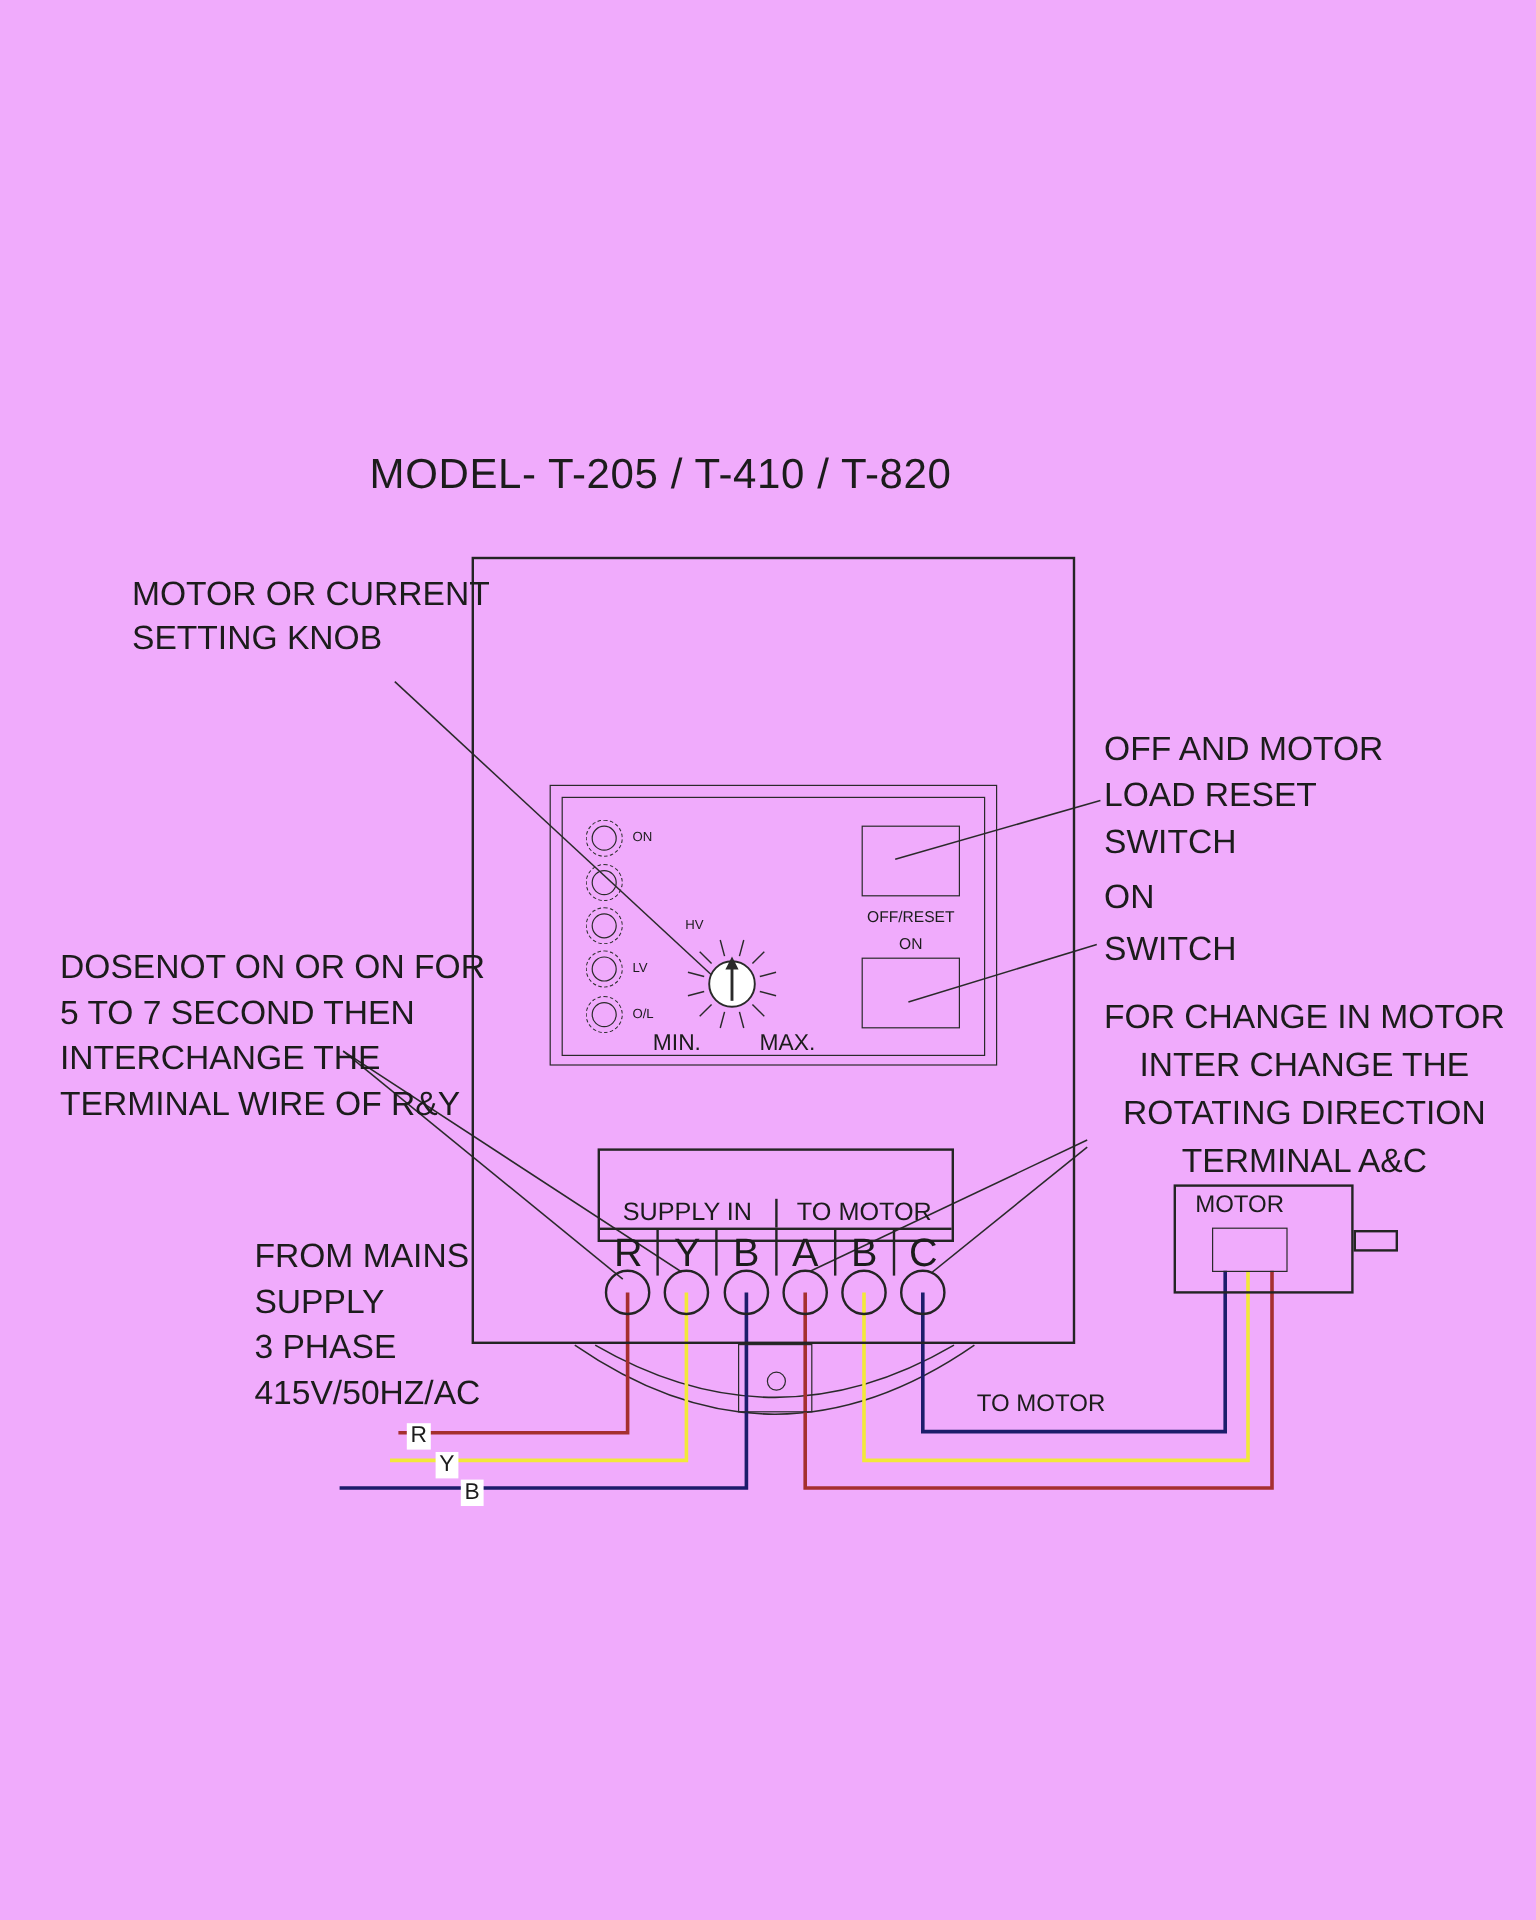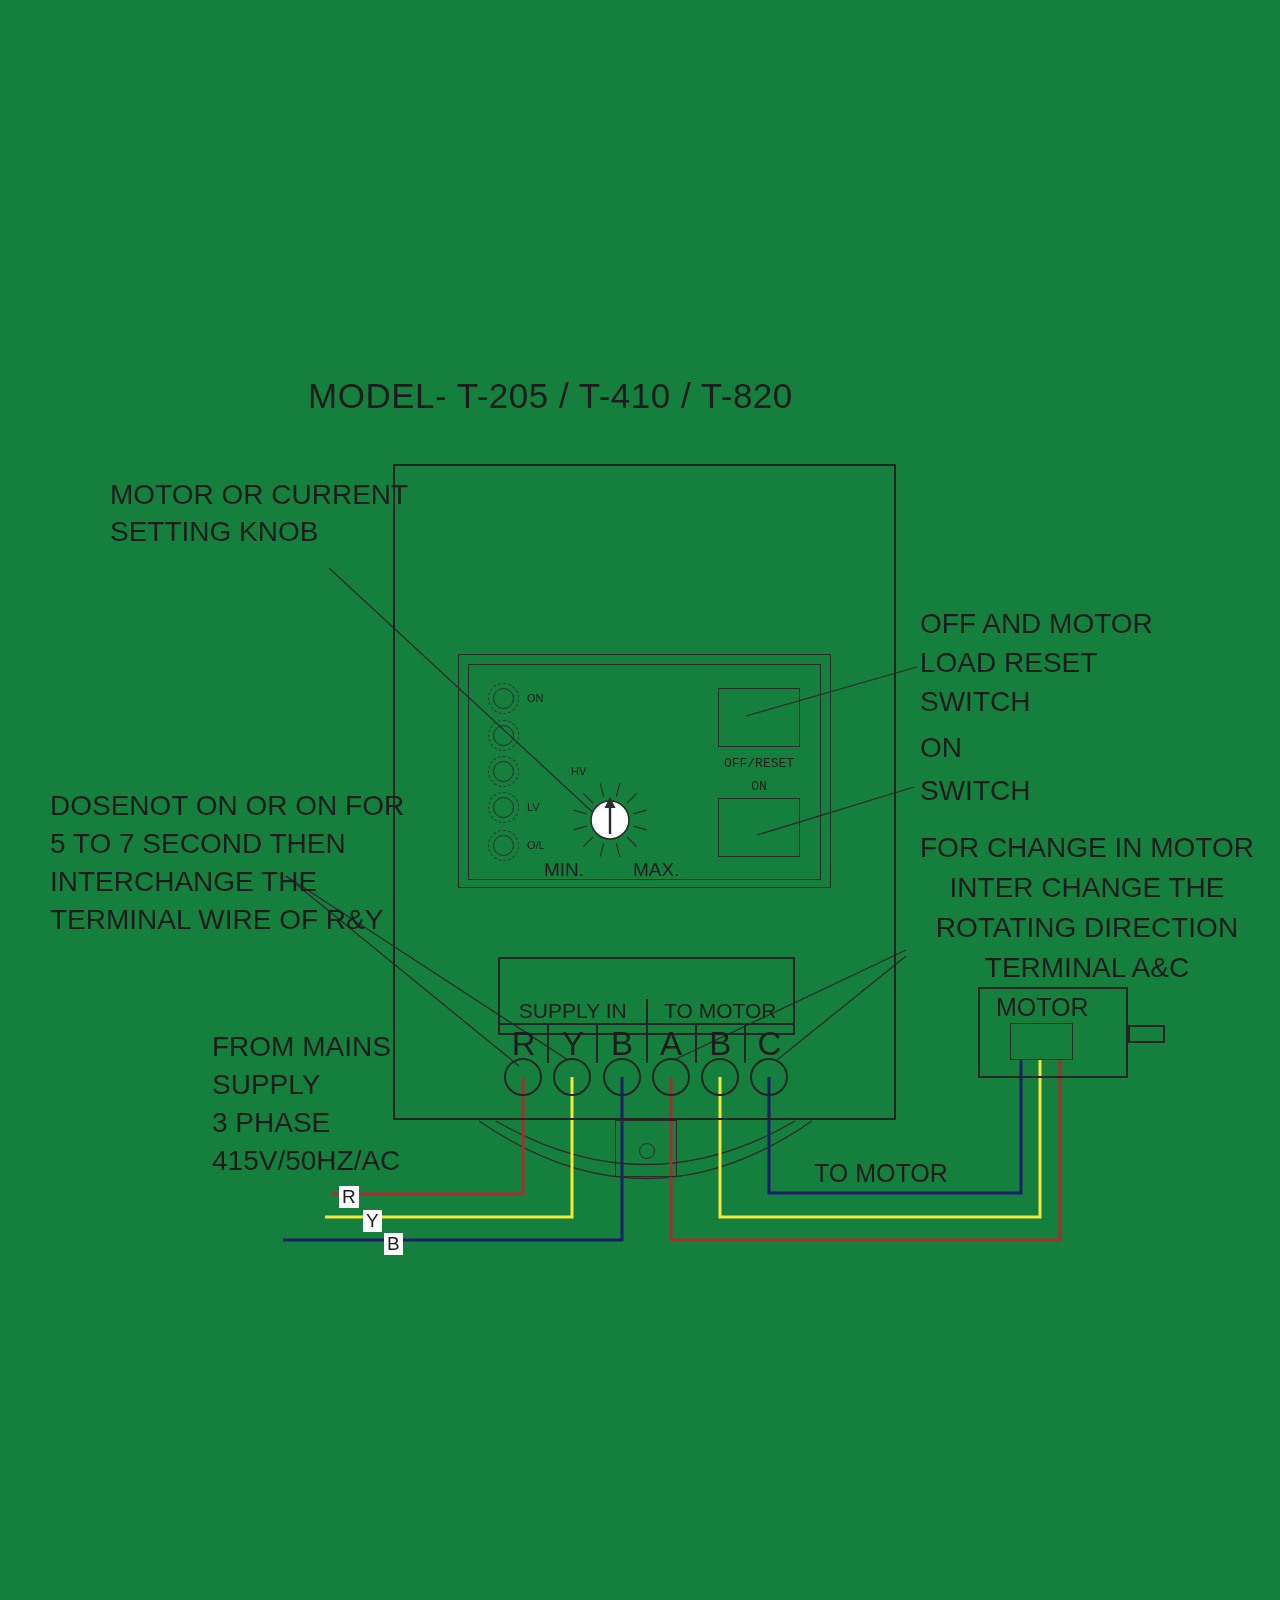--- a/index.html
+++ b/index.html
@@ -1,39 +1,39 @@
 <!DOCTYPE html>
 <html style="--c-red: #a52f2f; --c-yellow: #f2e83a; --c-blue: #1d1d6b; --c-line: #242424; --c-background: #ffffff;"><head>
 <meta charset="utf-8">
 <style>
   html,body{margin:0;padding:0;background:#fff;}
-  #canvas{position:relative;width:1280px;height:1600px;background:#15803d;overflow:hidden;
+  #canvas{position:relative;width:1280px;height:1600px;background:#f0abfc;overflow:hidden;
           font-family:"Liberation Sans",sans-serif;color:#1c1c1c;}
   *{box-sizing:border-box;}
   svg.layer{position:absolute;left:0;top:0;pointer-events:none;}
   .box{position:absolute;border:2px solid #242424;background:transparent;}
   .thinbox{position:absolute;border:1.5px solid #2a2a2a;background:transparent;}
   .title{position:absolute;font-size:35px;white-space:nowrap;letter-spacing:0.5px;}
   .note{position:absolute;font-size:28px;line-height:38px;white-space:nowrap;}
   .note div{white-space:nowrap;}
-  .small{position:absolute;font-size:13px;white-space:nowrap;font-family:Liberation Mono, monospace;}
+  .small{position:absolute;font-size:13px;white-space:nowrap;}
   .ledlabel{position:absolute;font-size:11px;white-space:nowrap;}
   .minmax{position:absolute;font-size:19px;white-space:nowrap;}
   .led{position:absolute;width:31px;height:31px;border:1.5px dashed #333;border-radius:50%;}
   .led-core{position:absolute;left:3.5px;top:3.5px;width:21px;height:21px;border:1.7px solid #2a2a2a;border-radius:50%;}
   .tcirc{position:absolute;width:38px;height:38px;border:2px solid #242424;border-radius:50%;background:transparent;}
   .ttable{position:absolute;left:498px;top:957px;width:297px;height:78px;border:2px solid #242424;display:flex;flex-direction:column;}
   .trow{display:flex;flex:1 1 0;}
   .trow.head{border-bottom:2px solid #242424;flex:0 0 37px;}
   .tcell{flex:1 1 0;display:flex;align-items:center;justify-content:center;font-size:21px;margin-top:40px;}
   .tcell.bl{border-left:2px solid #242424;}
   .tletter{flex:1 1 0;display:flex;align-items:center;justify-content:center;font-size:33px;border-left:2px solid #242424;}
   .tletter:first-child{border-left:none;}
   .wirelabel{position:absolute;font-size:19px;background:#fff;padding:0 3px;white-space:nowrap;}
-  .cap20{position:absolute;font-size:25px;white-space:nowrap;}
+  .cap20{position:absolute;font-size:20px;white-space:nowrap;}
 </style>
 </head>
 <body>
 
 <div id="canvas">
 
   <svg class="layer" width="1280" height="1600" viewBox="0 0 1280 1600">
 
     <g stroke="#2a2a2a" stroke-width="1.3">
       <line x1="329" y1="568" x2="600" y2="819"></line>

